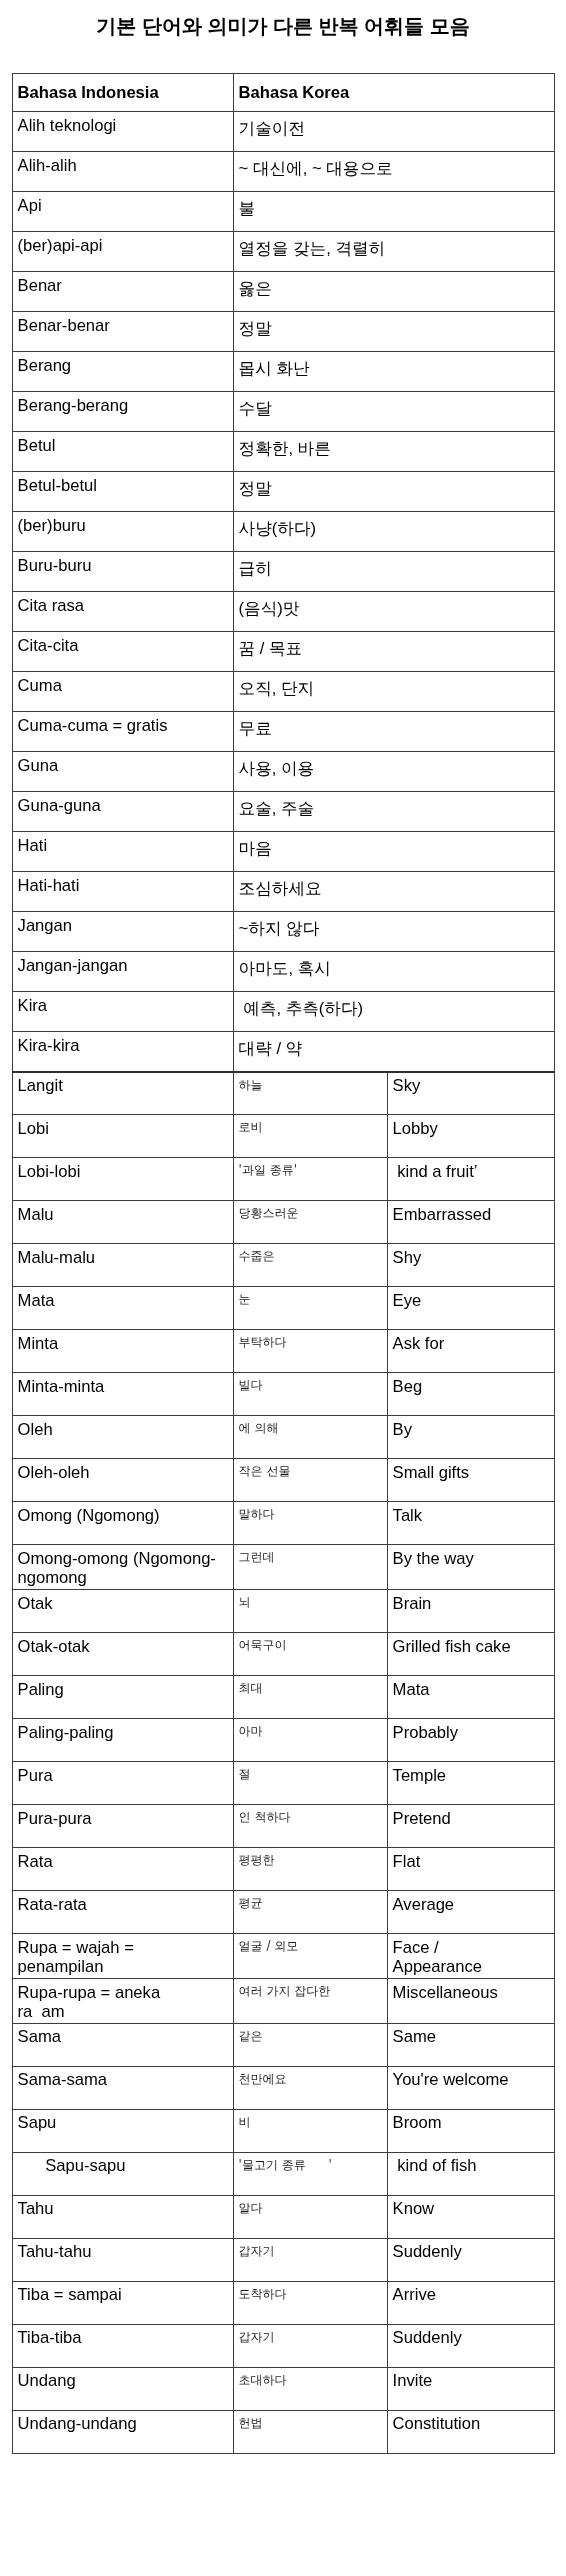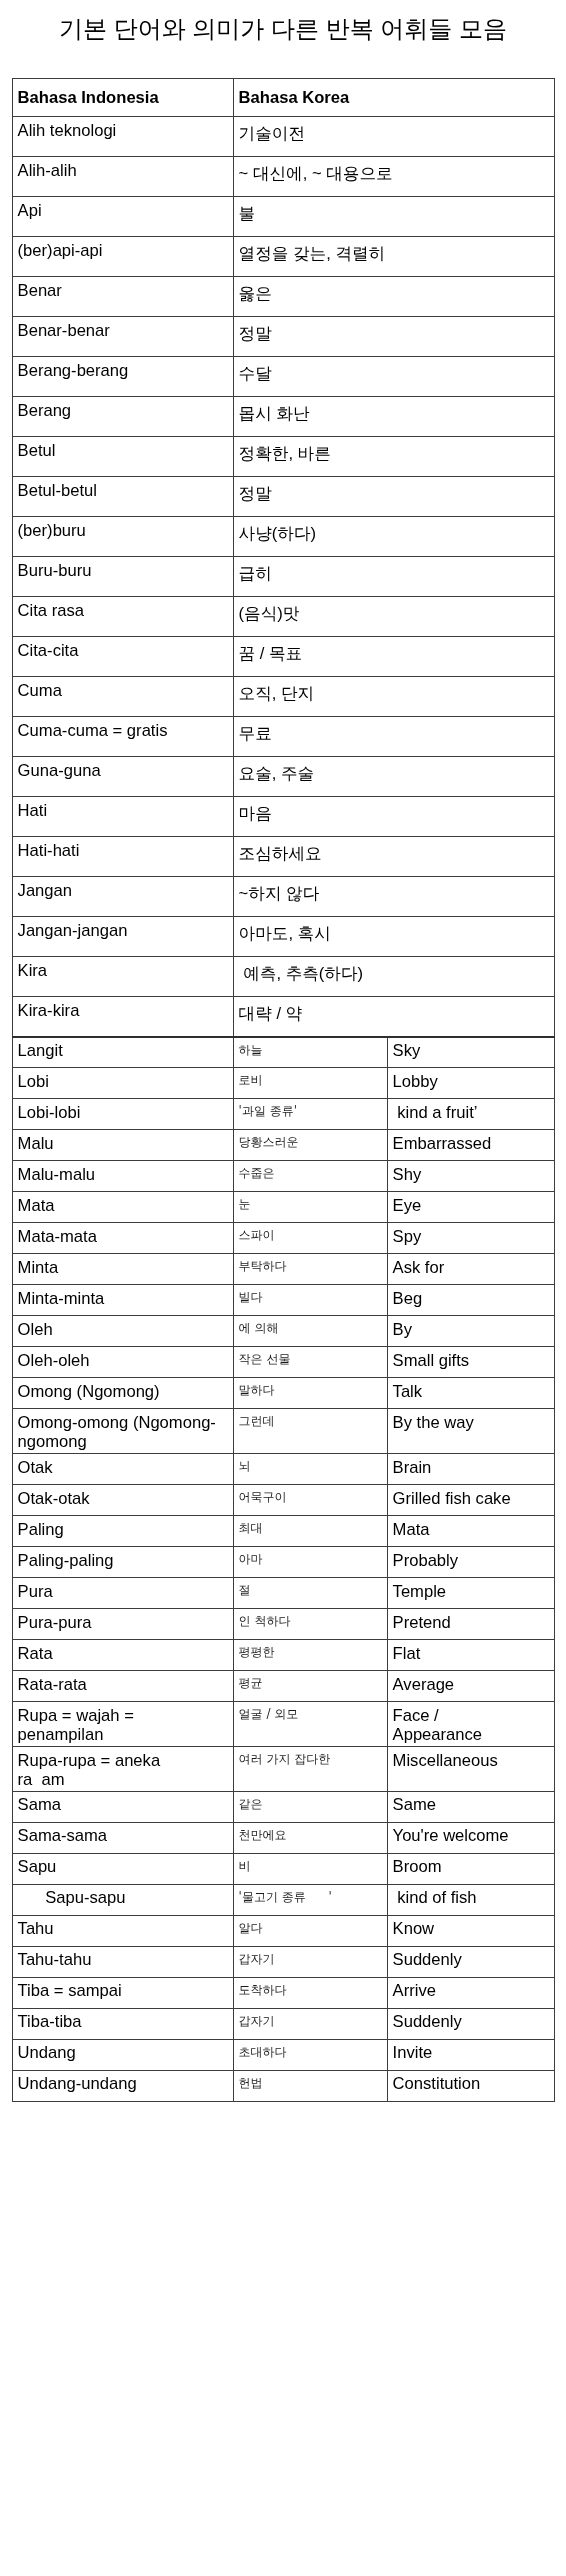--- a/index.html
+++ b/index.html
@@ -5,22 +5,22 @@
   html, body {
     margin: 0;
     padding: 0;
     background: #ffffff;
     width: 566px;
     font-family: "Liberation Sans", sans-serif;
     color: #000000;
   }
   .page { width: 566px; }
   .title {
-    font-size: 24px;
-    font-weight: normal;
+    font-size: 20px;
+    font-weight: bold;
     text-align: center;
     margin: 13.3px 3.3px 33px 3.3px;
     font-family: "Liberation Sans", sans-serif;
   }
   table.vocab {
     border-collapse: collapse;
     table-layout: fixed;
     width: 542px;
     margin-left: 11.6px;
     margin-bottom: 13px;
@@ -40,21 +40,21 @@
     overflow: hidden;
     font-weight: normal;
   }
   thead tr { height: 38px; }
   th {
     font-weight: bold;
     vertical-align: middle;
     padding-top: 1.7px;
   }
   tr.s1 { height: 40px; }
-  tr.s2 { height: 31px; }
+  tr.s2 { height: 43px; }
   td.ko-sans { padding-top: 6.7px; }
   td.ko-serif {
     font-family: "DejaVu Serif", "Liberation Serif", serif;
     font-size: 12px;
     color: #1c1c1c;
     padding-top: 5.8px;
   }
   tr.section-break td { border-top: 2.5px solid #2e2e2e; }
 </style>
 </head>
@@ -94,28 +94,28 @@
         </tr>
         <tr class="s1">
           <td>Benar</td>
           <td colspan="2" class="ko-sans">옳은</td>
         </tr>
         <tr class="s1">
           <td>Benar-benar</td>
           <td colspan="2" class="ko-sans">정말</td>
         </tr>
         <tr class="s1">
+          <td>Berang</td>
+          <td colspan="2" class="ko-sans">몹시 화난</td>
+        </tr>
+        <tr class="s1">
           <td>Berang-berang</td>
           <td colspan="2" class="ko-sans">수달</td>
         </tr>
         <tr class="s1">
-          <td>Berang</td>
-          <td colspan="2" class="ko-sans">몹시 화난</td>
-        </tr>
-        <tr class="s1">
           <td>Betul</td>
           <td colspan="2" class="ko-sans">정확한, 바른</td>
         </tr>
         <tr class="s1">
           <td>Betul-betul</td>
           <td colspan="2" class="ko-sans">정말</td>
         </tr>
         <tr class="s1">
           <td>(ber)buru</td>
           <td colspan="2" class="ko-sans">사냥(하다)</td>
@@ -132,20 +132,24 @@
           <td>Cita-cita</td>
           <td colspan="2" class="ko-sans">꿈 / 목표</td>
         </tr>
         <tr class="s1">
           <td>Cuma</td>
           <td colspan="2" class="ko-sans">오직, 단지</td>
         </tr>
         <tr class="s1">
           <td>Cuma-cuma = gratis</td>
           <td colspan="2" class="ko-sans">무료</td>
+        </tr>
+        <tr class="s1">
+          <td>Guna</td>
+          <td colspan="2" class="ko-sans">사용, 이용</td>
         </tr>
         <tr class="s1">
           <td>Guna-guna</td>
           <td colspan="2" class="ko-sans">요술, 주술</td>
         </tr>
         <tr class="s1">
           <td>Hati</td>
           <td colspan="2" class="ko-sans">마음</td>
         </tr>
         <tr class="s1">
@@ -190,25 +194,20 @@
         </tr>
         <tr class="s2">
           <td>Malu-malu</td>
           <td class="ko-serif">수줍은</td>
           <td>Shy</td>
         </tr>
         <tr class="s2">
           <td>Mata</td>
           <td class="ko-serif">눈</td>
           <td>Eye</td>
-        </tr>
-        <tr class="s2">
-          <td>Mata-mata</td>
-          <td class="ko-serif">스파이</td>
-          <td>Spy</td>
         </tr>
         <tr class="s2">
           <td>Minta</td>
           <td class="ko-serif">부탁하다</td>
           <td>Ask for</td>
         </tr>
         <tr class="s2">
           <td>Minta-minta</td>
           <td class="ko-serif">빌다</td>
           <td>Beg</td>

